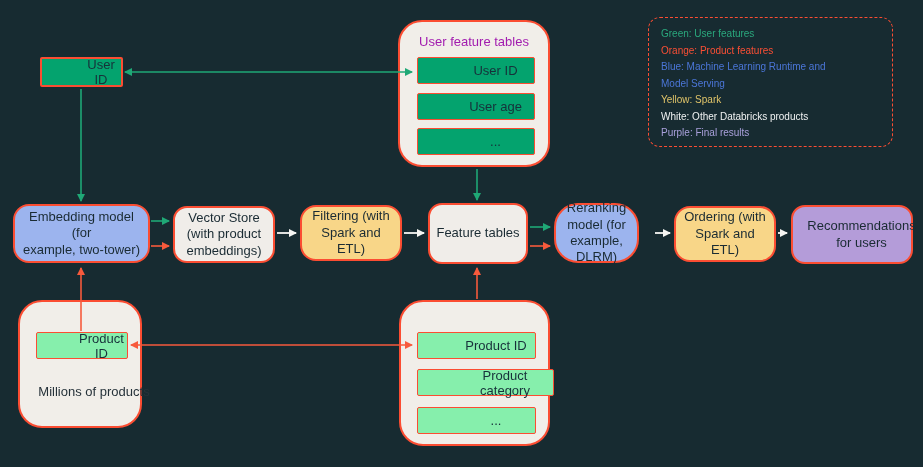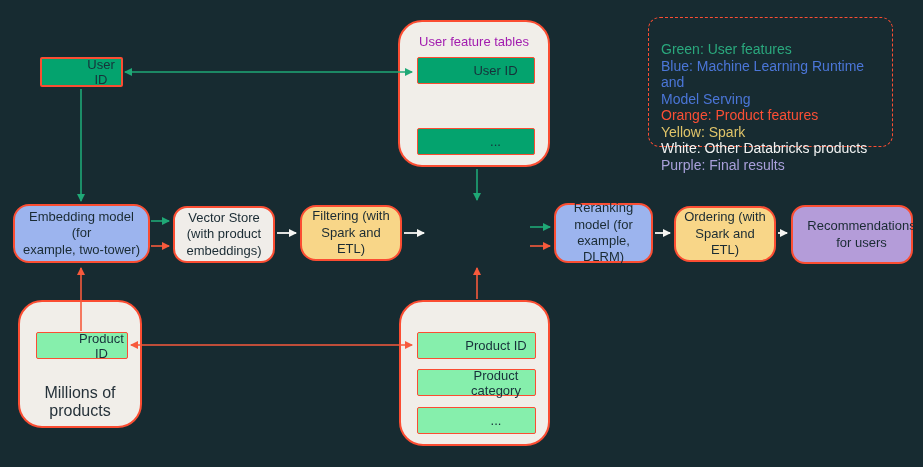--- a/index.html
+++ b/index.html
@@ -56,35 +56,35 @@
     padding-left: 39px;
   }
   .chip-green  { background: #04a36e; }
   .chip-orange { background: #86efac; }
   .fill-blue   { background: #9cb4ee; }
   .fill-yellow { background: #f8d688; }
   .fill-purple { background: #b49cd9; padding-left: 23px; }
   .fill-white  { background: #f0ede9; }
   .center-label {
     position: absolute;
-    left: 0;
+    left: 14px;
     width: 100%;
     text-align: center;
-    font-size: 16px;
+    font-size: 13px;
     color: #26323a;
   }
   .legend {
     left: 648px;
     top: 17px;
     width: 245px;
     height: 130px;
     border: 1.6px dashed #fb4d32;
     border-radius: 12px;
-    padding: 23px 12px;
-    font-size: 14px;
+    padding: 8px 12px;
+    font-size: 10px;
     line-height: 16.5px;
   }
   .legend-line { white-space: pre-line; }
   .lg-green  { color: #2aa87d; }
   .lg-orange { color: #fb4f35; }
   .lg-blue   { color: #4b76d8; }
   .lg-yellow { color: #e0c469; }
   .lg-white  { color: #f0f2f2; }
   .lg-purple { color: #a9a0db; }
   svg.arrows {
@@ -97,56 +97,58 @@
 </head>
 <body>
 
 <div class="canvas">
 
   <div class="chip chip-green" style="left:40px; top:57px; width:83px; height:30px; border-width:2px;">User ID</div>
 
   <div class="container-box" style="left:398px; top:20px; width:152px; height:147px;">
     <div class="container-title" style="top:12px;">User feature tables</div>
     <div class="chip chip-green" style="left:17px; top:35px; width:118px; height:27px;">User ID</div>
+    <div class="chip chip-green" style="left:17px; top:71px; width:118px; height:27px;">User age</div>
     <div class="chip chip-green" style="left:17px; top:106px; width:118px; height:27px;">...</div>
   </div>
 
   <div class="legend">
     <div class="legend-line lg-green">Green: User features</div>
+    <div class="legend-line lg-orange">Orange: Product features</div>
     <div class="legend-line lg-blue">Blue: Machine Learning Runtime and
 Model Serving</div>
-    <div class="legend-line lg-orange">Orange: Product features</div>
     <div class="legend-line lg-yellow">Yellow: Spark</div>
     <div class="legend-line lg-white">White: Other Databricks products</div>
     <div class="legend-line lg-purple">Purple: Final results</div>
   </div>
 
   <div class="node fill-blue" style="left:13px; top:204px; width:137px; height:59px;">Embedding model (for
 example, two-tower)</div>
   <div class="node fill-white" style="left:173px; top:206px; width:102px; height:57px; border-radius:14px;">Vector Store
 (with product
 embeddings)</div>
   <div class="node fill-yellow" style="left:300px; top:205px; width:102px; height:56px;">Filtering (with
 Spark and ETL)</div>
-  <div class="node fill-blue" style="left:554px; top:203px; width:99px; height:60px; border-radius:14px;">Reranking
+  <div class="node fill-white" style="left:428px; top:203px; width:100px; height:61px; border-radius:14px;">Feature tables</div>
+  <div class="node fill-blue" style="left:554px; top:203px; width:85px; height:60px; border-radius:24px;">Reranking
 model (for
 example, DLRM)</div>
   <div class="node fill-yellow" style="left:674px; top:206px; width:102px; height:56px;">Ordering (with
 Spark and ETL)</div>
   <div class="node fill-purple" style="left:791px; top:205px; width:122px; height:59px; border-radius:14px;">Recommendations
 for users</div>
 
   <div class="container-box" style="left:18px; top:300px; width:124px; height:128px;">
     <div class="chip chip-orange" style="left:16px; top:30px; width:92px; height:27px;">Product ID</div>
     <div class="center-label" style="top:82px;">Millions of products</div>
   </div>
 
   <div class="container-box" style="left:399px; top:300px; width:151px; height:146px;">
     <div class="chip chip-orange" style="left:16px; top:30px; width:119px; height:27px;">Product ID</div>
-    <div class="chip chip-orange" style="left:16px; top:67px; width:119px; height:27px;">Product category</div>
+    <div class="chip chip-orange" style="left:16px; top:67px; width:137px; height:27px;">Product category</div>
     <div class="chip chip-orange" style="left:16px; top:105px; width:119px; height:27px;">...</div>
   </div>
 
   <svg class="arrows" viewBox="0 0 923 467">
     <defs>
       <marker id="ah-green" markerUnits="userSpaceOnUse" markerWidth="9" markerHeight="9" refX="7" refY="4" orient="auto-start-reverse">
         <path d="M0,0 L8,4 L0,8 Z" fill="#1fa876"></path>
       </marker>
       <marker id="ah-orange" markerUnits="userSpaceOnUse" markerWidth="9" markerHeight="9" refX="7" refY="4" orient="auto-start-reverse">
         <path d="M0,0 L8,4 L0,8 Z" fill="#f75a3c"></path>

